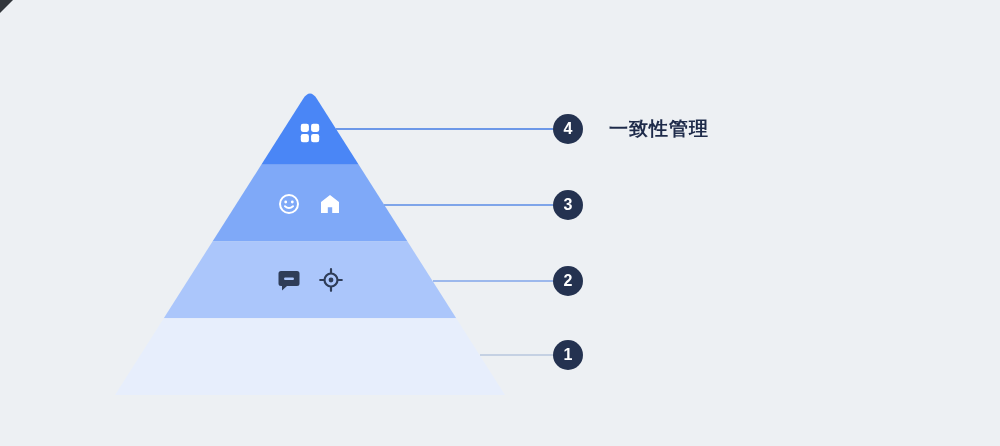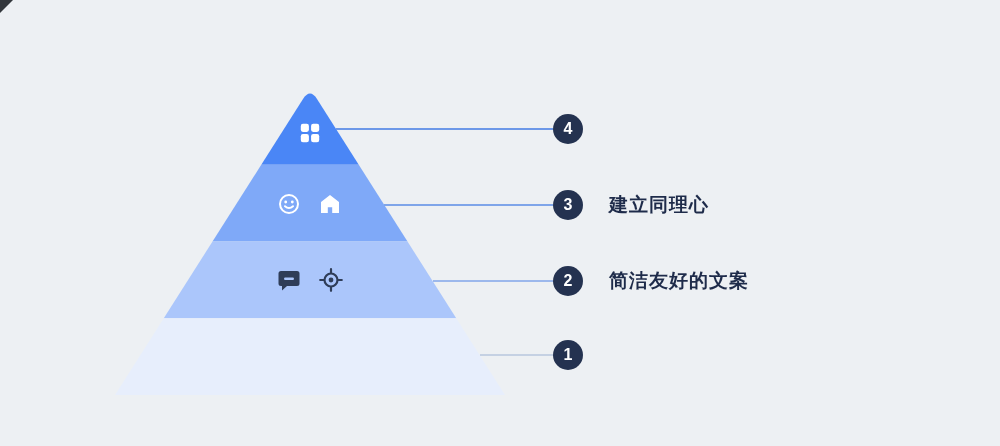--- a/index.html
+++ b/index.html
@@ -76,32 +76,31 @@
 
   <svg class="icon" style="left:319px;top:268px" width="24" height="24" viewBox="0 0 24 24">
     <circle cx="12" cy="12" r="6.5" fill="none" stroke="#2f3d58" stroke-width="2.2"></circle>
     <circle cx="12" cy="12" r="2.4" fill="#2f3d58"></circle>
     <path d="M12 1.2 V5 M12 19 V22.8 M1.2 12 H5 M19 12 H22.8" stroke="#2f3d58" stroke-width="2.2" stroke-linecap="round"></path>
   </svg>
 
   <div class="row" style="top:113px;left:336px">
     <div class="line" style="width:217px;background:#6d98e8"></div>
     <div class="circle">4</div>
+    <div class="label">一致性管理</div>
   </div>
 
   <div class="row" style="top:189px;left:384px">
     <div class="line" style="width:169px;background:#7fa5e9"></div>
     <div class="circle">3</div>
-    <div class="label">建立同理心</div>
   </div>
 
   <div class="row" style="top:265px;left:433px">
     <div class="line" style="width:120px;background:#9cb8ec"></div>
     <div class="circle">2</div>
-    <div class="label">简洁友好的文案</div>
   </div>
 
   <div class="row" style="top:339px;left:480px">
     <div class="line" style="width:73px;background:#c5d1e3"></div>
     <div class="circle">1</div>
   </div>
 
 </div>
 
 </body></html>

